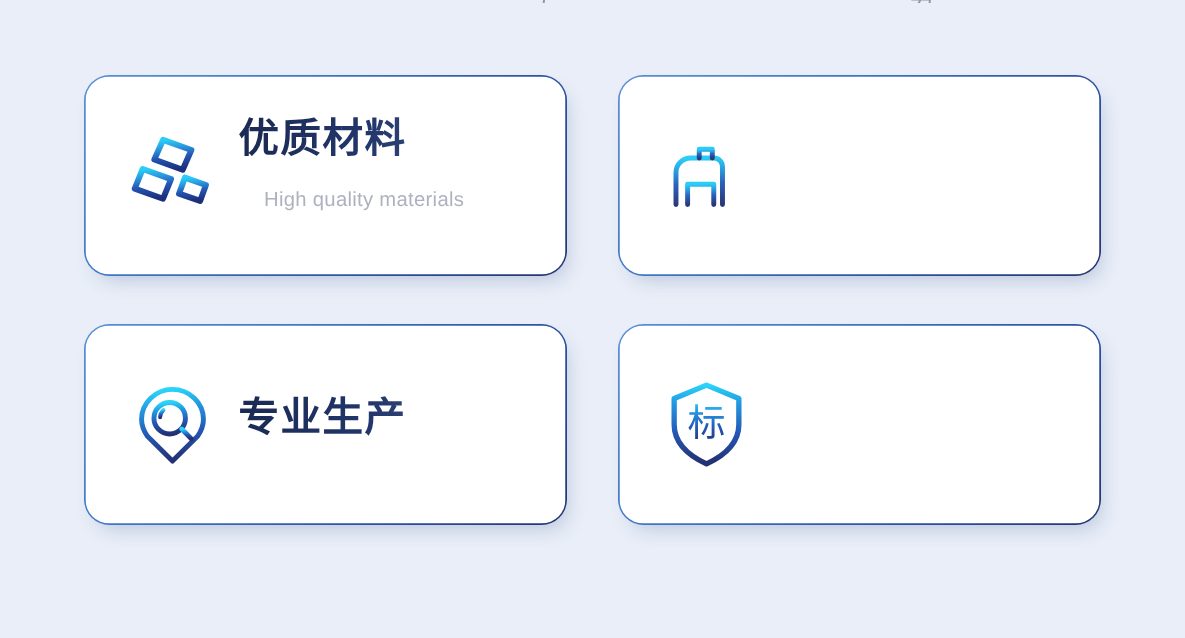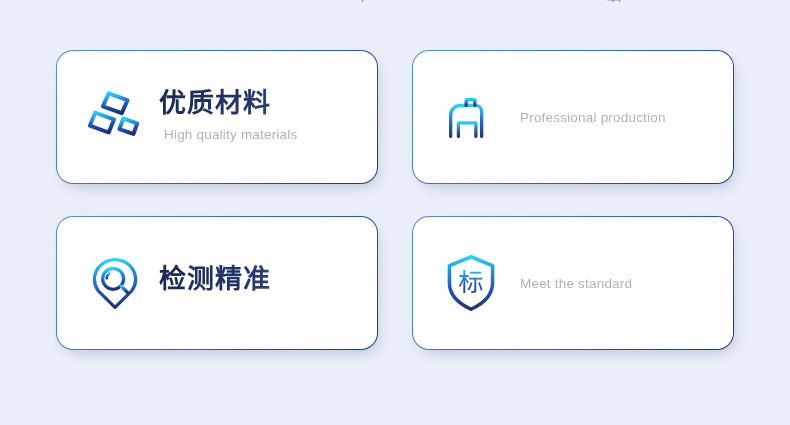--- a/index.html
+++ b/index.html
@@ -106,21 +106,21 @@
     white-space: nowrap;
   }
 
   .card-subtitle {
     font-family: "Liberation Sans", "DejaVu Sans", sans-serif;
     font-size: 13.5px;
     font-weight: 400;
     line-height: 1.2;
     letter-spacing: .2px;
     color: #adb2be;
-    margin: 5px;
+    margin: 17px;
     white-space: nowrap;
   }
 </style>
 </head>
 <body>
 
 <div id="feature-section">
 
   <div class="clipped-heading">
     <span class="clip-a">产</span>
@@ -183,21 +183,20 @@
             <path d="M19 52 V38 h18 V52"></path>
             <path d="M28 38 V52"></path>
           </g>
 
           <path d="M49.5 9 V52" fill="none" stroke="url(#gradStack)" stroke-width="5.2" stroke-linecap="round"></path>
 
           <path d="M7.5 53.6 H56.5" fill="none" stroke="url(#gradFactory)" stroke-width="3.4" stroke-linecap="round"></path>
         </svg>
       </div>
       <div class="card-text">
-        <div class="card-subtitle">Professional production</div>
       </div>
     </div>
 
     <div class="feature-card">
       <div class="card-icon">
         <svg width="60" height="60" viewBox="0 0 64 64" aria-hidden="true">
           <defs>
             <linearGradient id="gradPin" x1="0.45" y1="0" x2="0.55" y2="1">
               <stop offset="0%" stop-color="#2ad4f9"></stop>
               <stop offset="24%" stop-color="#2399e2"></stop>
@@ -211,38 +210,37 @@
 
             <circle cx="30" cy="27.5" r="11.2"></circle>
 
             <path d="M38.6 35.2 L45.4 42.2"></path>
 
             <path d="M25.5 21.8 a6.6 6.6 0 0 0 -2.3 5.1" stroke-width="2.8"></path>
           </g>
         </svg>
       </div>
       <div class="card-text">
-        <div class="card-title">检测精准</div>
+        <div class="card-title">专业生产</div>
       </div>
     </div>
 
     <div class="feature-card">
       <div class="card-icon">
         <svg width="60" height="62" viewBox="0 0 64 66" aria-hidden="true">
           <defs>
             <linearGradient id="gradShield" x1="0.5" y1="0" x2="0.5" y2="1">
               <stop offset="0%" stop-color="#2ad4f9"></stop>
               <stop offset="22%" stop-color="#239ae3"></stop>
               <stop offset="60%" stop-color="#2458b6"></stop>
               <stop offset="100%" stop-color="#233072"></stop>
             </linearGradient>
           </defs>
           <path d="M32 5 L55 14.5 V33 c0 12.6 -9.6 21.8 -23 28 C18.6 54.8 9 45.6 9 33 V14.5 Z" fill="none" stroke="url(#gradShield)" stroke-width="3.8" stroke-linejoin="round"></path>
           <text x="32" y="41" text-anchor="middle" font-family="'DejaVu Sans','Liberation Sans',sans-serif" font-size="27" font-weight="500" fill="url(#gradShield)">标</text>
         </svg>
       </div>
       <div class="card-text">
-        <div class="card-subtitle">Meet the standard</div>
       </div>
     </div>
 
   </div>
 </div>
 
 </body></html>

